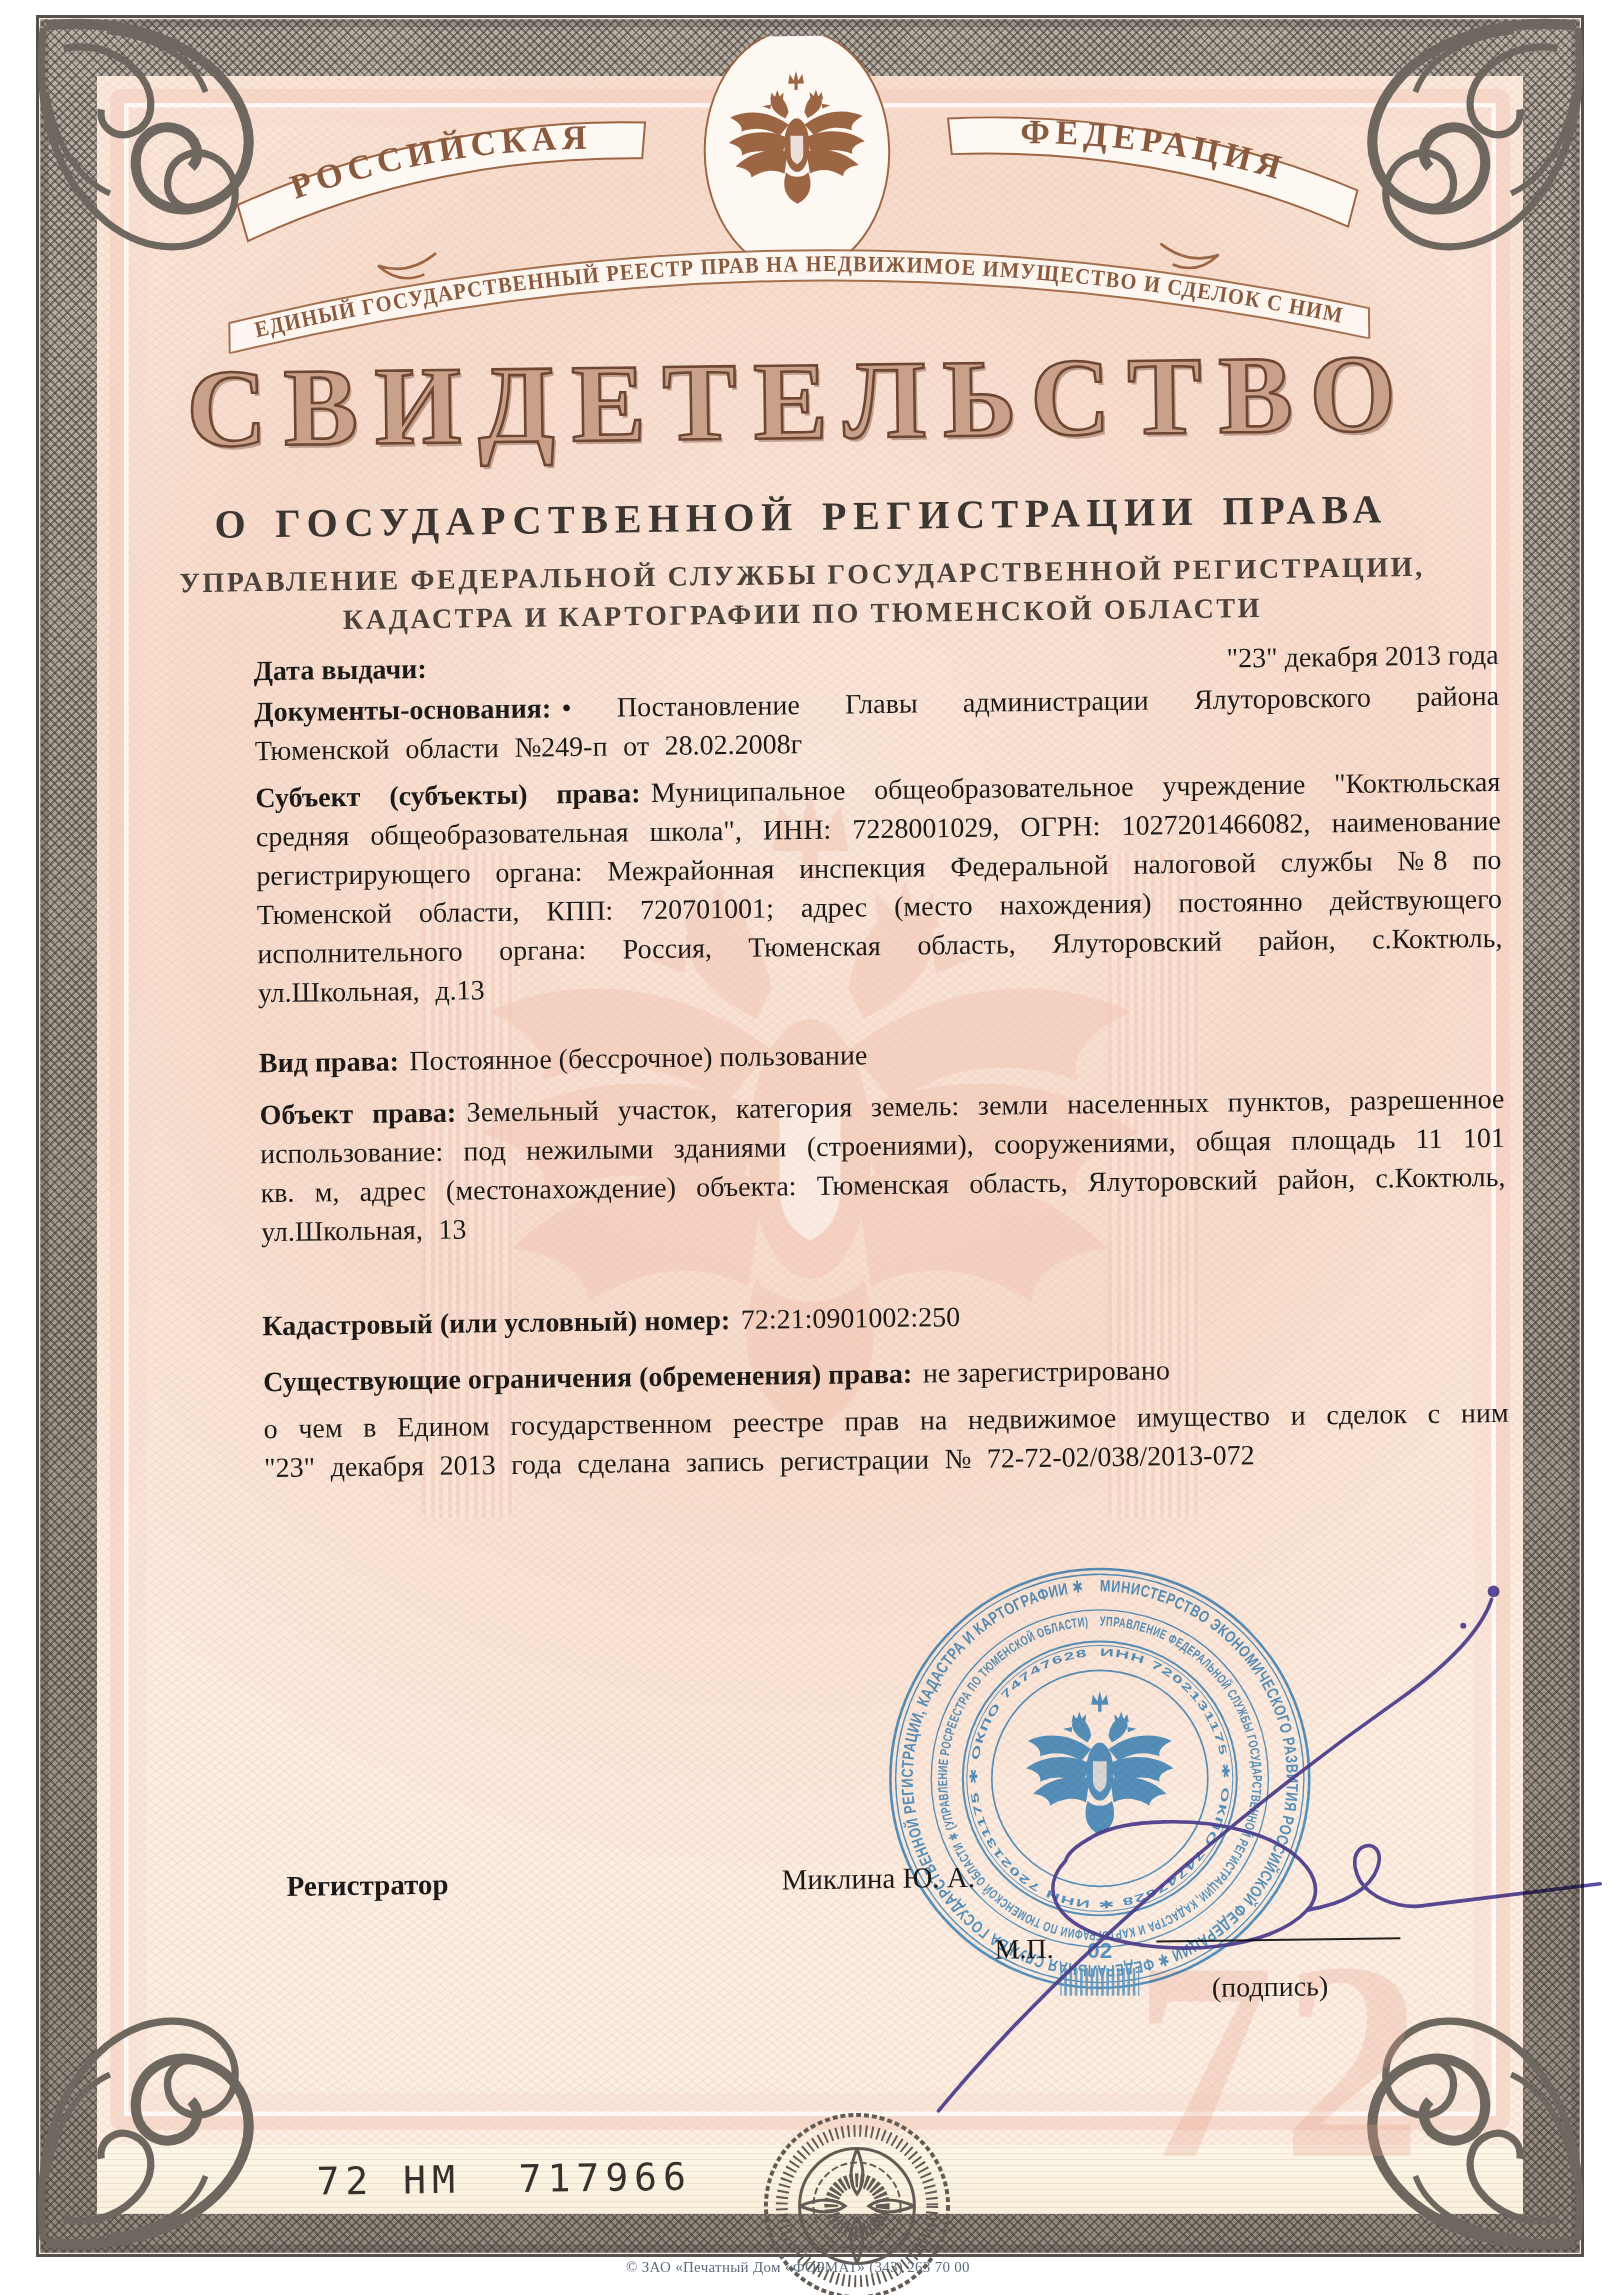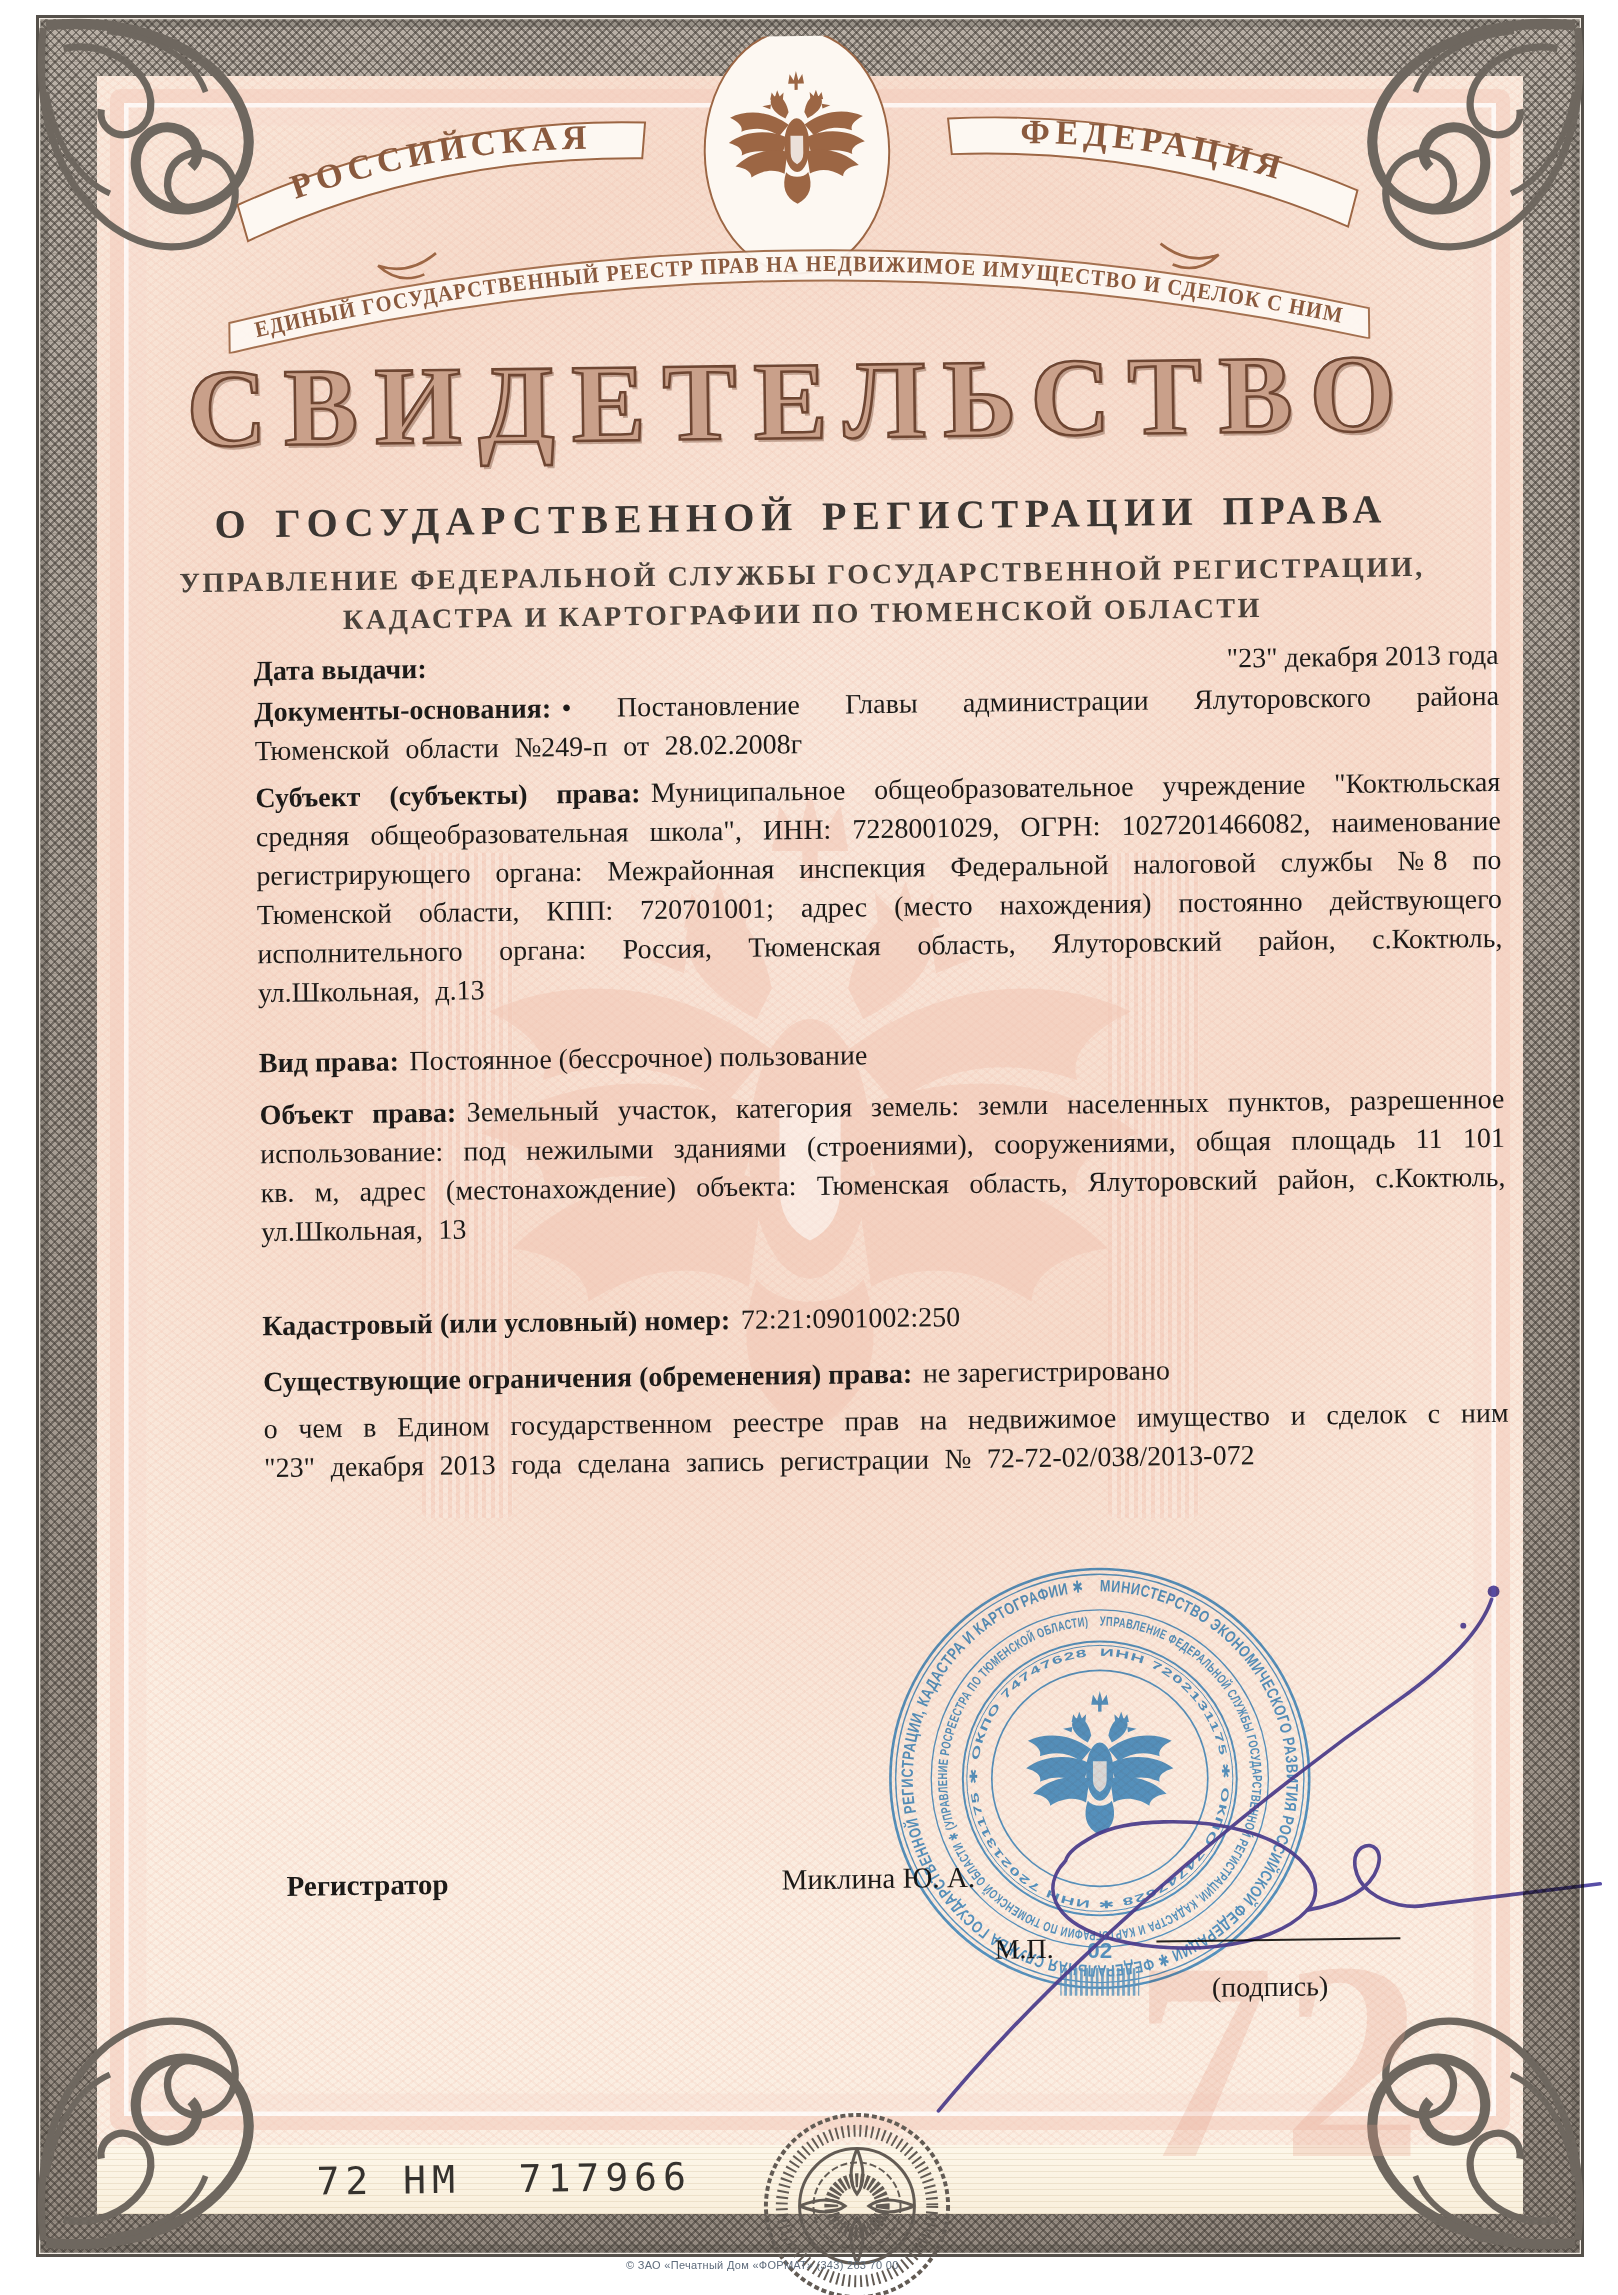--- a/index.html
+++ b/index.html
@@ -58,22 +58,22 @@
   
   .wm-eagle{position:absolute;left:428px;top:758px;color:#f2c7b5;opacity:.55;}
   .wm-72{position:absolute;left:1133px;top:1891px;font-size:283px;font-weight:bold;
         color:rgba(231,160,140,.28);letter-spacing:6.6px;margin-top:7px;}
   
   .stamp-svg{position:absolute;left:843px;top:1515px;mix-blend-mode:multiply;}
   
   .serial{position:absolute;left:303px;top:2153px;font-family:"DejaVu Sans Mono","Liberation Mono",monospace;
         font-size:38px;letter-spacing:6px;color:#35322e;white-space:pre;}
   .rosette{position:absolute;left:758px;top:2107px;color:#625b54;}
-  .tiny{position:absolute;top:2259px;font-family:Liberation Sans, sans-serif;
-        font-size:11px;color:#5d6b7b;letter-spacing:0.3px;}
+  .tiny{position:absolute;top:2259px;font-family:Liberation Serif, serif;
+        font-size:15px;color:#5d6b7b;letter-spacing:0.3px;}
   .tiny-left{left:626px;} .tiny-right{left:911px;margin-top:38px;}
 </style>
 </head>
 <body>
 
 <div class="page">
 
   <svg width="0" height="0" style="position:absolute">
     <defs>
       <symbol id="eagle" viewBox="-100 -110 200 220">

